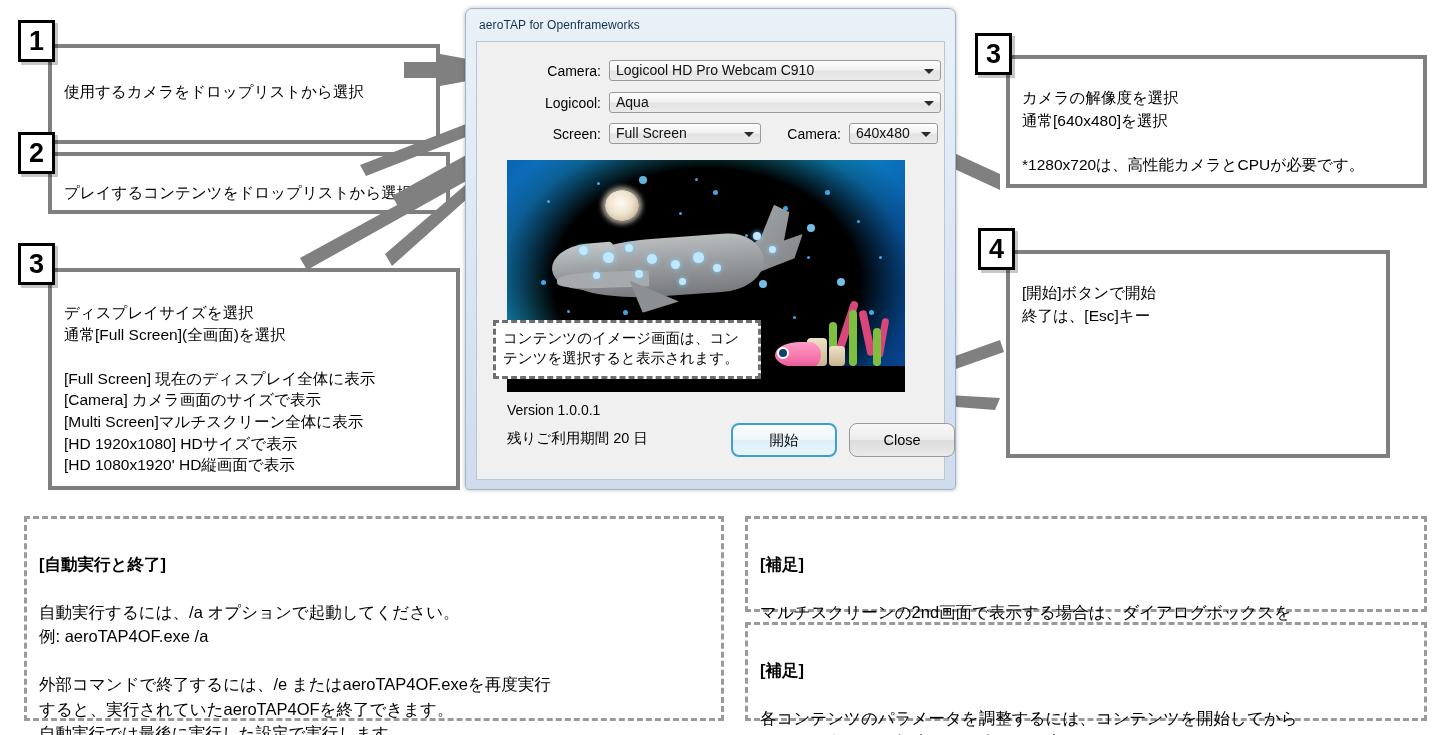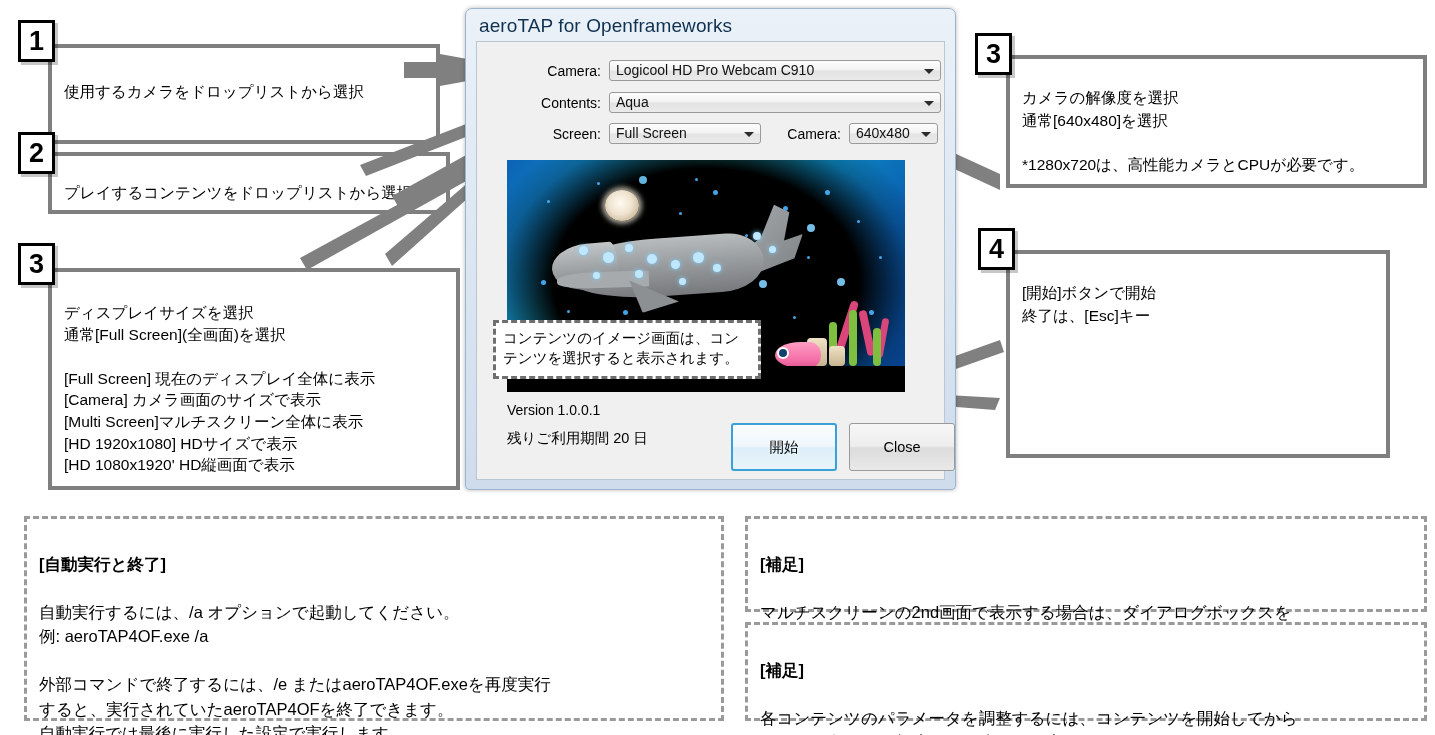--- a/index.html
+++ b/index.html
@@ -56,21 +56,21 @@
     border:1px solid #9db4cc;
     border-radius:7px 7px 4px 4px;
     box-shadow:0 0 4px rgba(0,0,0,0.28);
     box-sizing:border-box;
     padding:3px;
     z-index:20;
   }
   #dlg-title{
     height:27px;line-height:27px;
     padding-left:10px;
-    font-size:19px;color:#10314f;
+    font-size:12px;color:#10314f;
     letter-spacing:.1px;
   }
   #dlg-client{
     position:absolute;left:10px;top:32px;right:10px;bottom:9px;
     background:#f0f0f0;
     border:1px solid #b9c7d4;
     box-sizing:border-box;
   }
   .row{display:flex;align-items:center;}
   .fieldlabel{
@@ -187,25 +187,25 @@
     white-space:pre-line;
     z-index:30;
   }
 
   
   .ver{position:absolute;left:30px;top:360px;font-size:14px;}
   .remain{position:absolute;left:30px;top:387px;font-size:14.5px;}
 
   .btn{
     position:absolute;
-    height:48px;width:106px;
+    height:34px;width:106px;
     box-sizing:border-box;
     font-size:14.5px;
     display:flex;align-items:center;justify-content:center;
-    border-radius:3px;
+    border-radius:8px;
     background:linear-gradient(to bottom,#f7f7f7 0%,#ededed 48%,#dcdcdc 52%,#e9e9e9 100%);
     border:1px solid #9a9a9a;
     color:#000;
   }
   #btn-start{
     left:254px;top:381px;
     border:2px solid #3aa0d8;
     background:linear-gradient(to bottom,#fbfdff 0%,#eef6fb 48%,#ddeef8 52%,#e8f4fb 100%);
   }
   #btn-close{left:372px;top:381px;}
@@ -278,21 +278,21 @@
         <div class="fieldlabel" style="width:124px;">Camera:</div>
         <div class="combo" style="width:332px;margin-left:8px;">
           <span>Logicool HD Pro Webcam C910</span>
           <span class="arrow"></span>
         </div>
       </div>
     </div>
 
     <div class="abs" style="left:0;top:50px;width:100%;">
       <div class="row">
-        <div class="fieldlabel" style="width:124px;">Contents:</div>
+        <div class="fieldlabel" style="width:124px;">Logicool:</div>
         <div class="combo" style="width:332px;margin-left:8px;">
           <span>Aqua</span>
           <span class="arrow"></span>
         </div>
       </div>
     </div>
 
     <div class="abs" style="left:0;top:81px;width:100%;">
       <div class="row">
         <div class="fieldlabel" style="width:124px;">Screen:</div>

